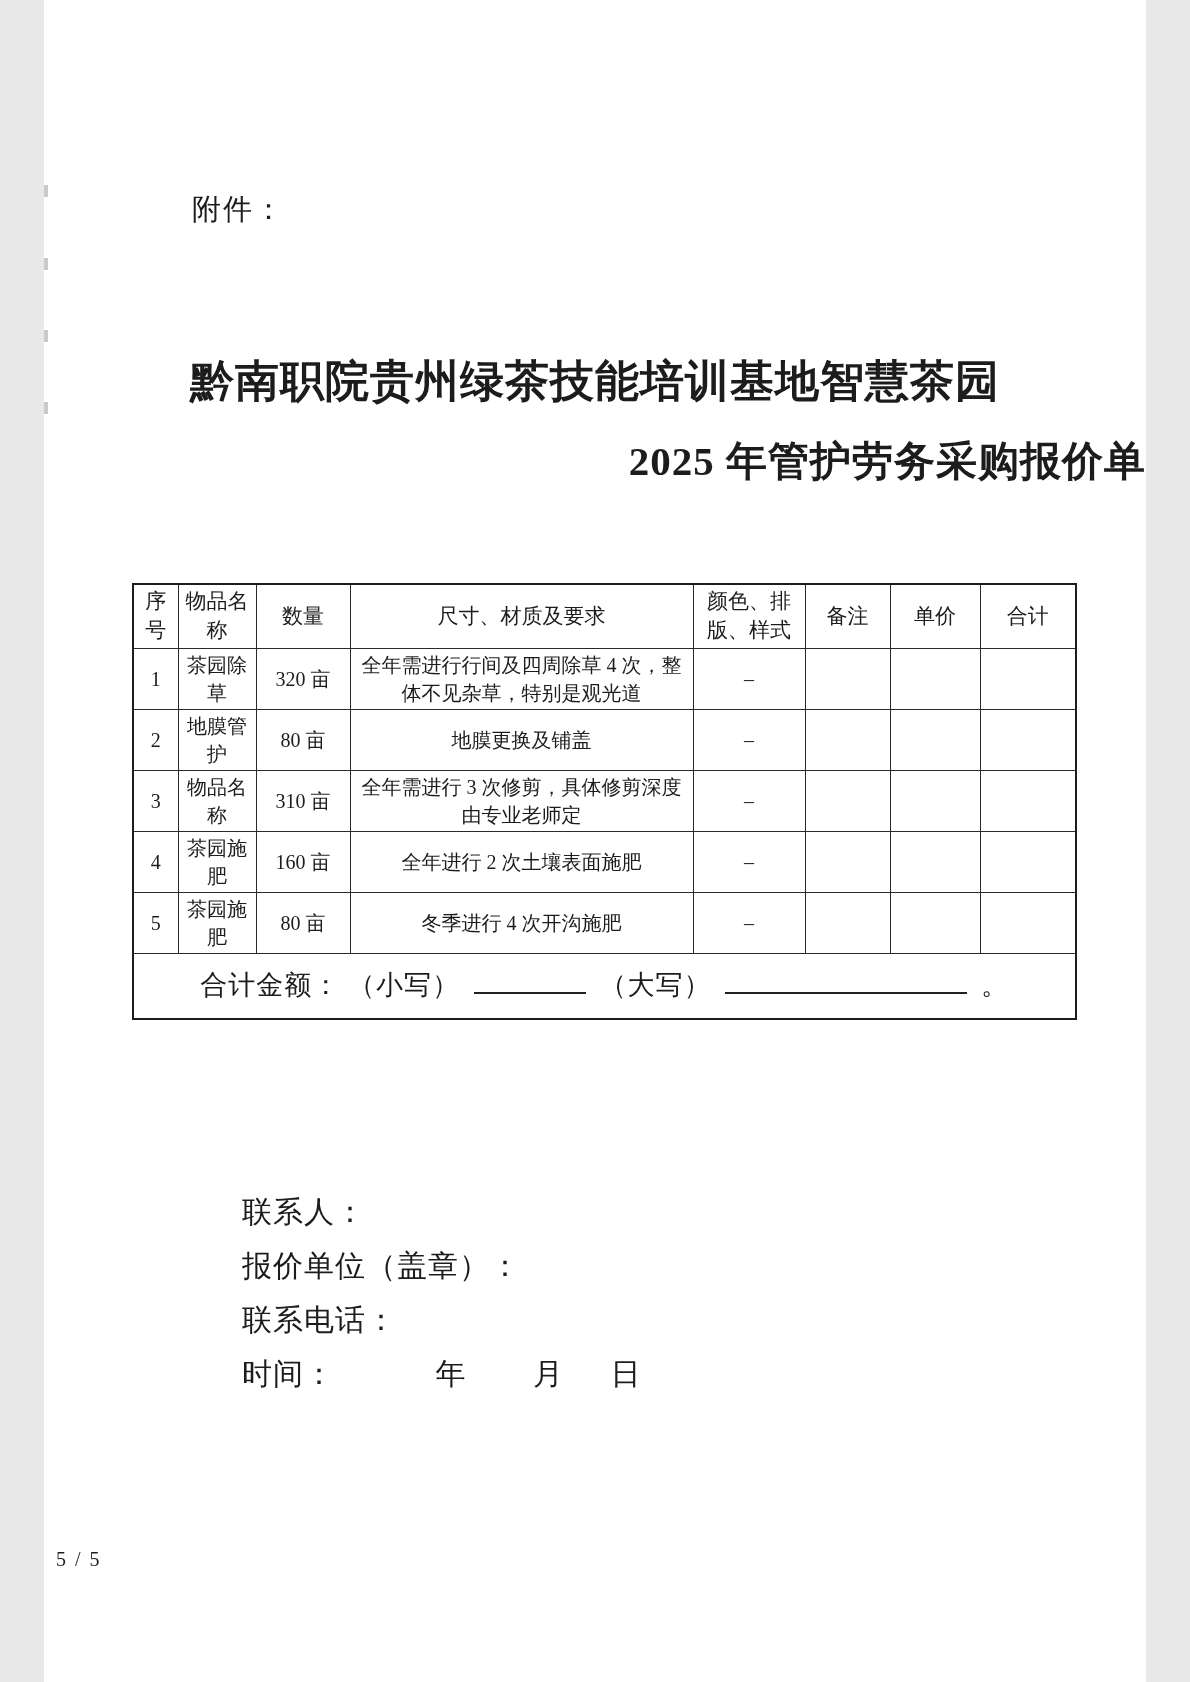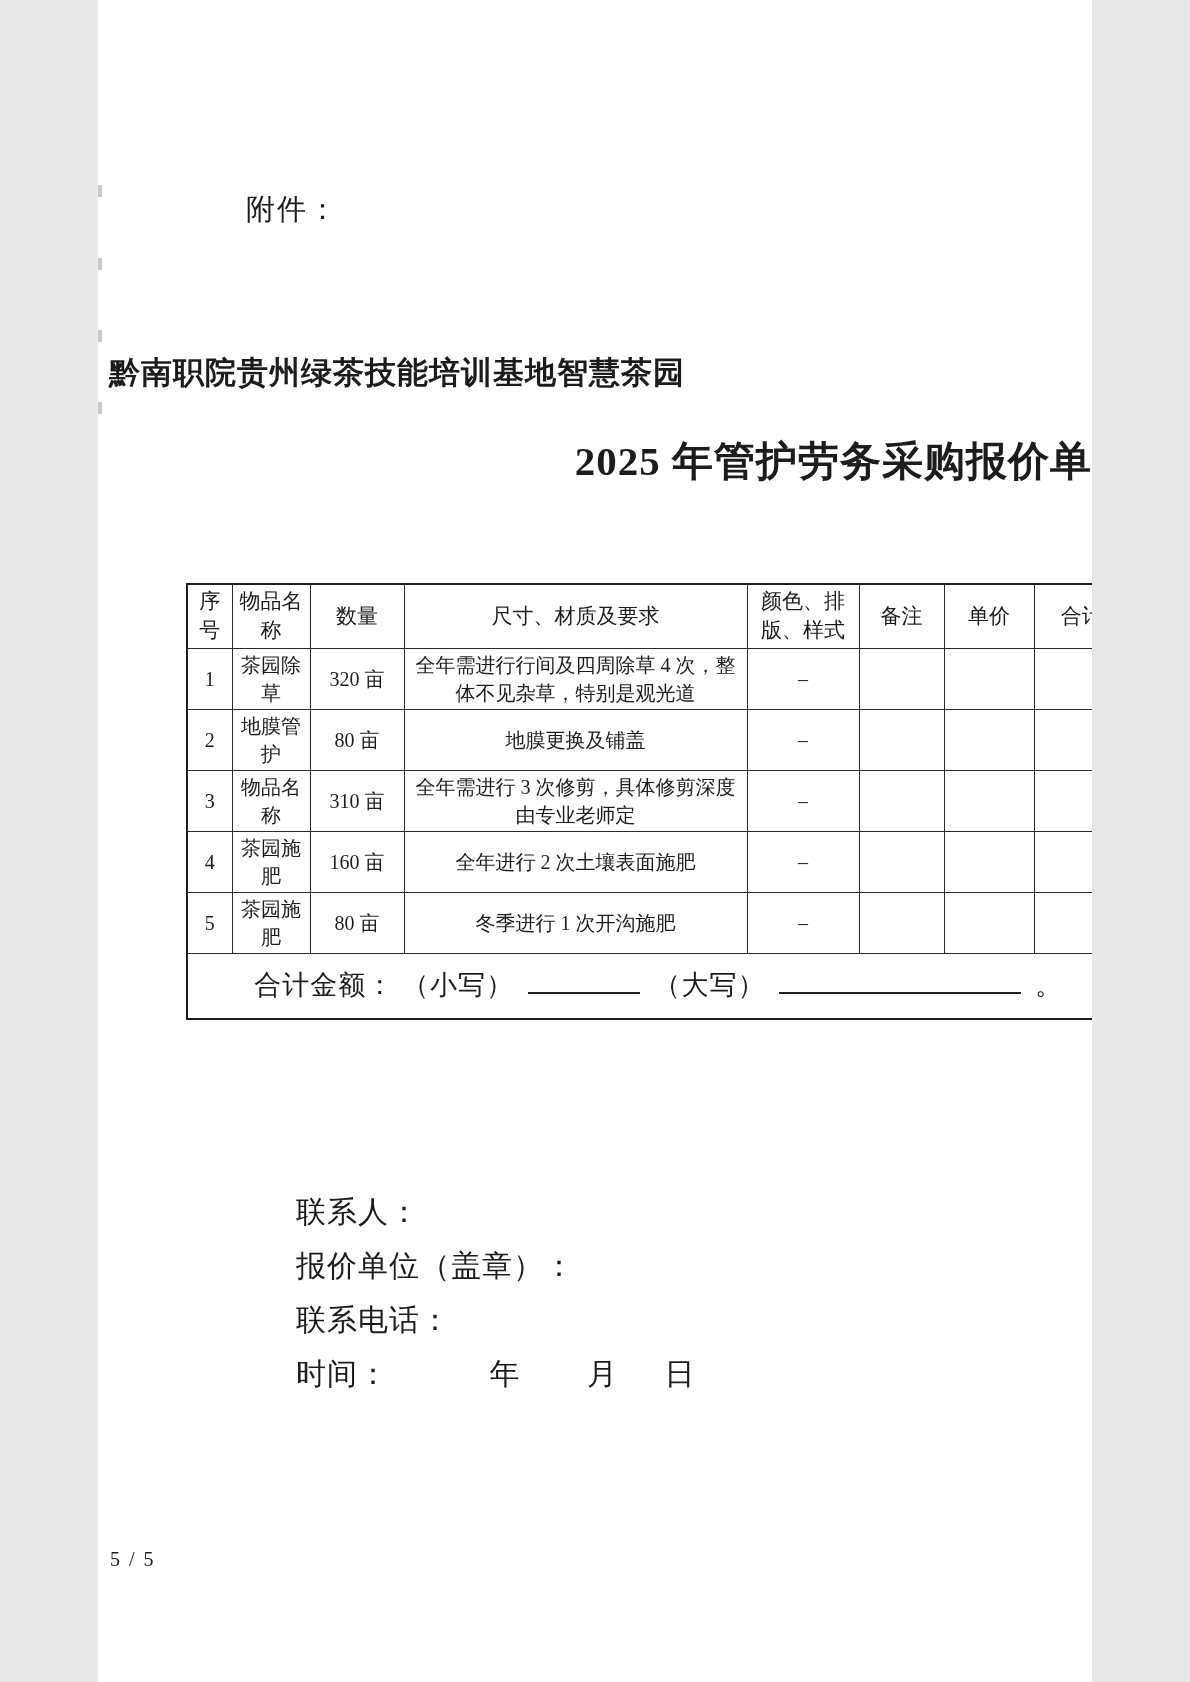--- a/index.html
+++ b/index.html
@@ -1,21 +1,21 @@
 <!DOCTYPE html>
 <html><head>
 <meta charset="utf-8">
 <style>
   * { margin: 0; padding: 0; box-sizing: border-box; }
   html, body { background: #e8e8e8; }
   body { font-family: "Liberation Serif", "DejaVu Serif", serif; }
 
   .page {
     position: relative;
-    width: 994px;
+    width: 1102px;
     height: 1682px;
     margin: 0 auto;
     background: #ffffff;
     color: #1c1c1c;
     overflow: hidden;
   }
 
   
   .scan-mark {
     position: absolute;
@@ -31,24 +31,24 @@
     top: 190px;
     font-size: 29px;
     letter-spacing: 2px;
   }
 
   .title1 {
     position: absolute;
     top: 352px;
     left: 0;
     width: 100%;
-    font-size: 31px;
+    text-align: center;
+    font-size: 44px;
     font-weight: bold;
     letter-spacing: 1px;
-    padding-left: 11px;
   }
 
   .title2 {
     position: absolute;
     top: 434px;
     left: 0;
     width: 100%;
     text-align: right;
     font-size: 41px;
     font-weight: bold;
@@ -193,21 +193,21 @@
         <td>全年进行 2 次土壤表面施肥</td>
         <td>–</td>
         <td></td>
         <td></td>
         <td></td>
       </tr>
       <tr class="data-row">
         <td>5</td>
         <td>茶园施肥</td>
         <td>80 亩</td>
-        <td>冬季进行 1 次开沟施肥</td>
+        <td>冬季进行 4 次开沟施肥</td>
         <td>–</td>
         <td></td>
         <td></td>
         <td></td>
       </tr>
       <tr class="sum-row">
         <td colspan="8" class="sum-cell">
           <span>合计金额：</span>
           <span>（小写）</span>
           <span class="blank-line blank-small"></span>

